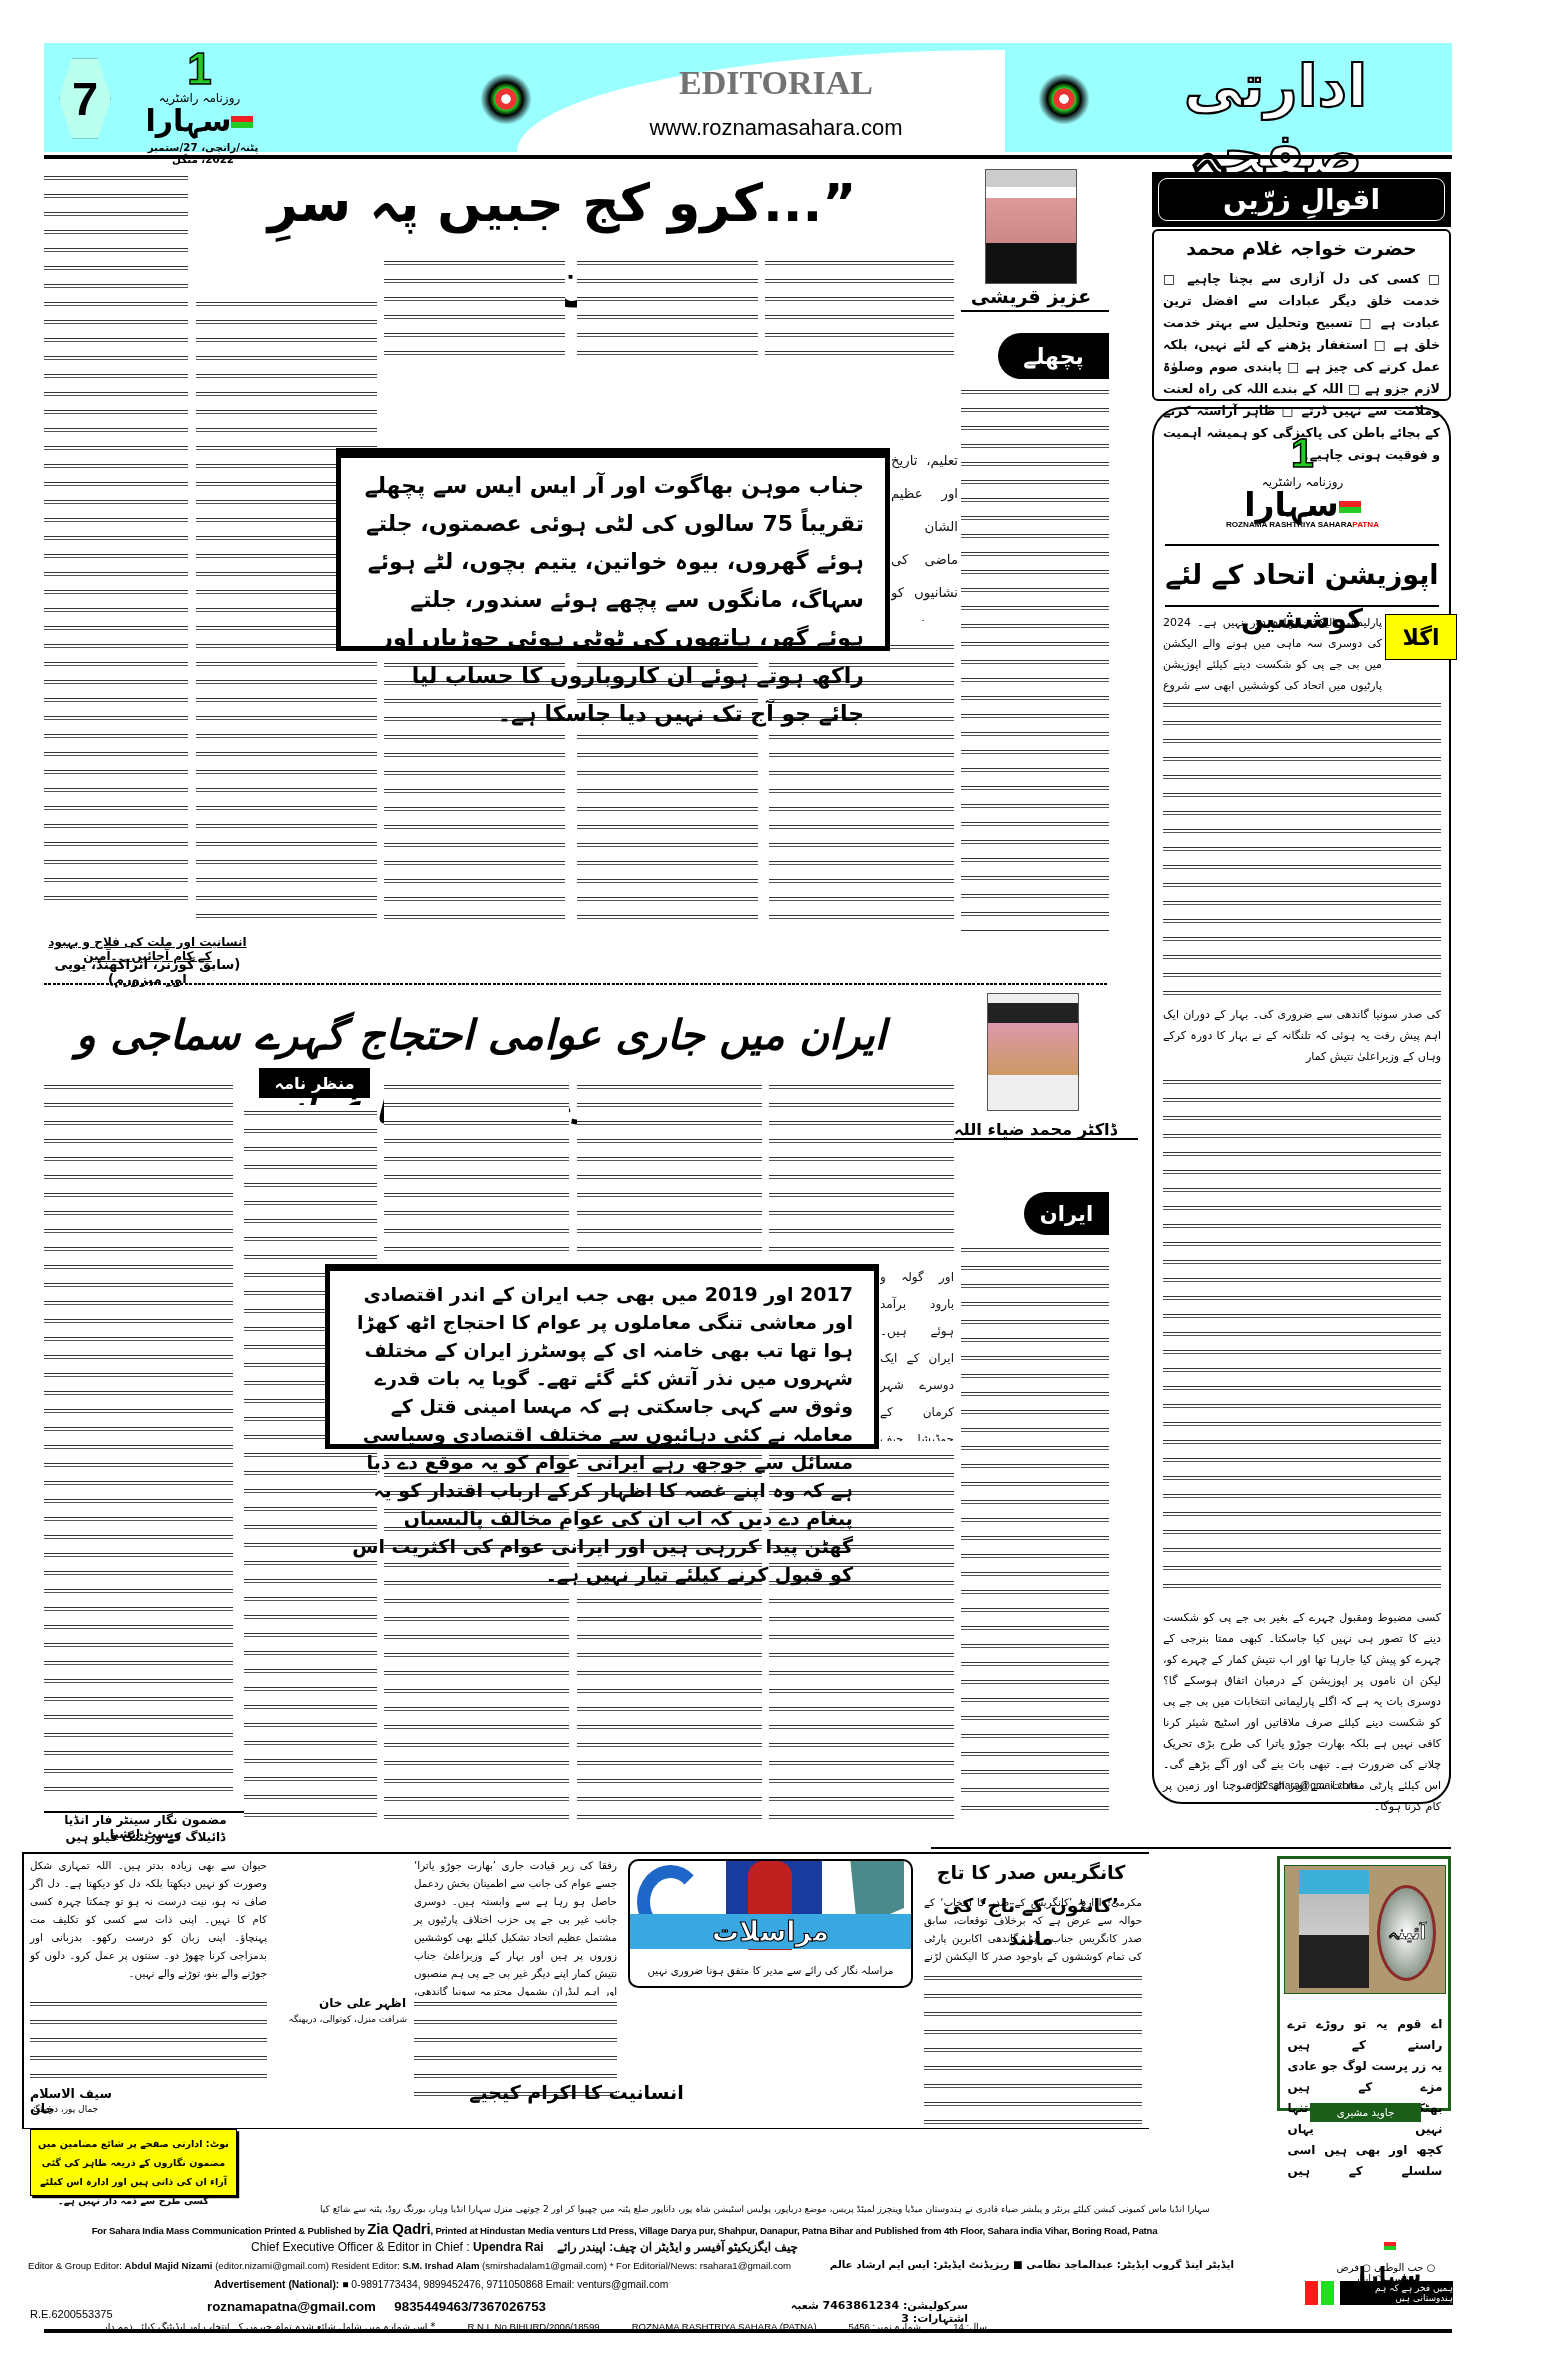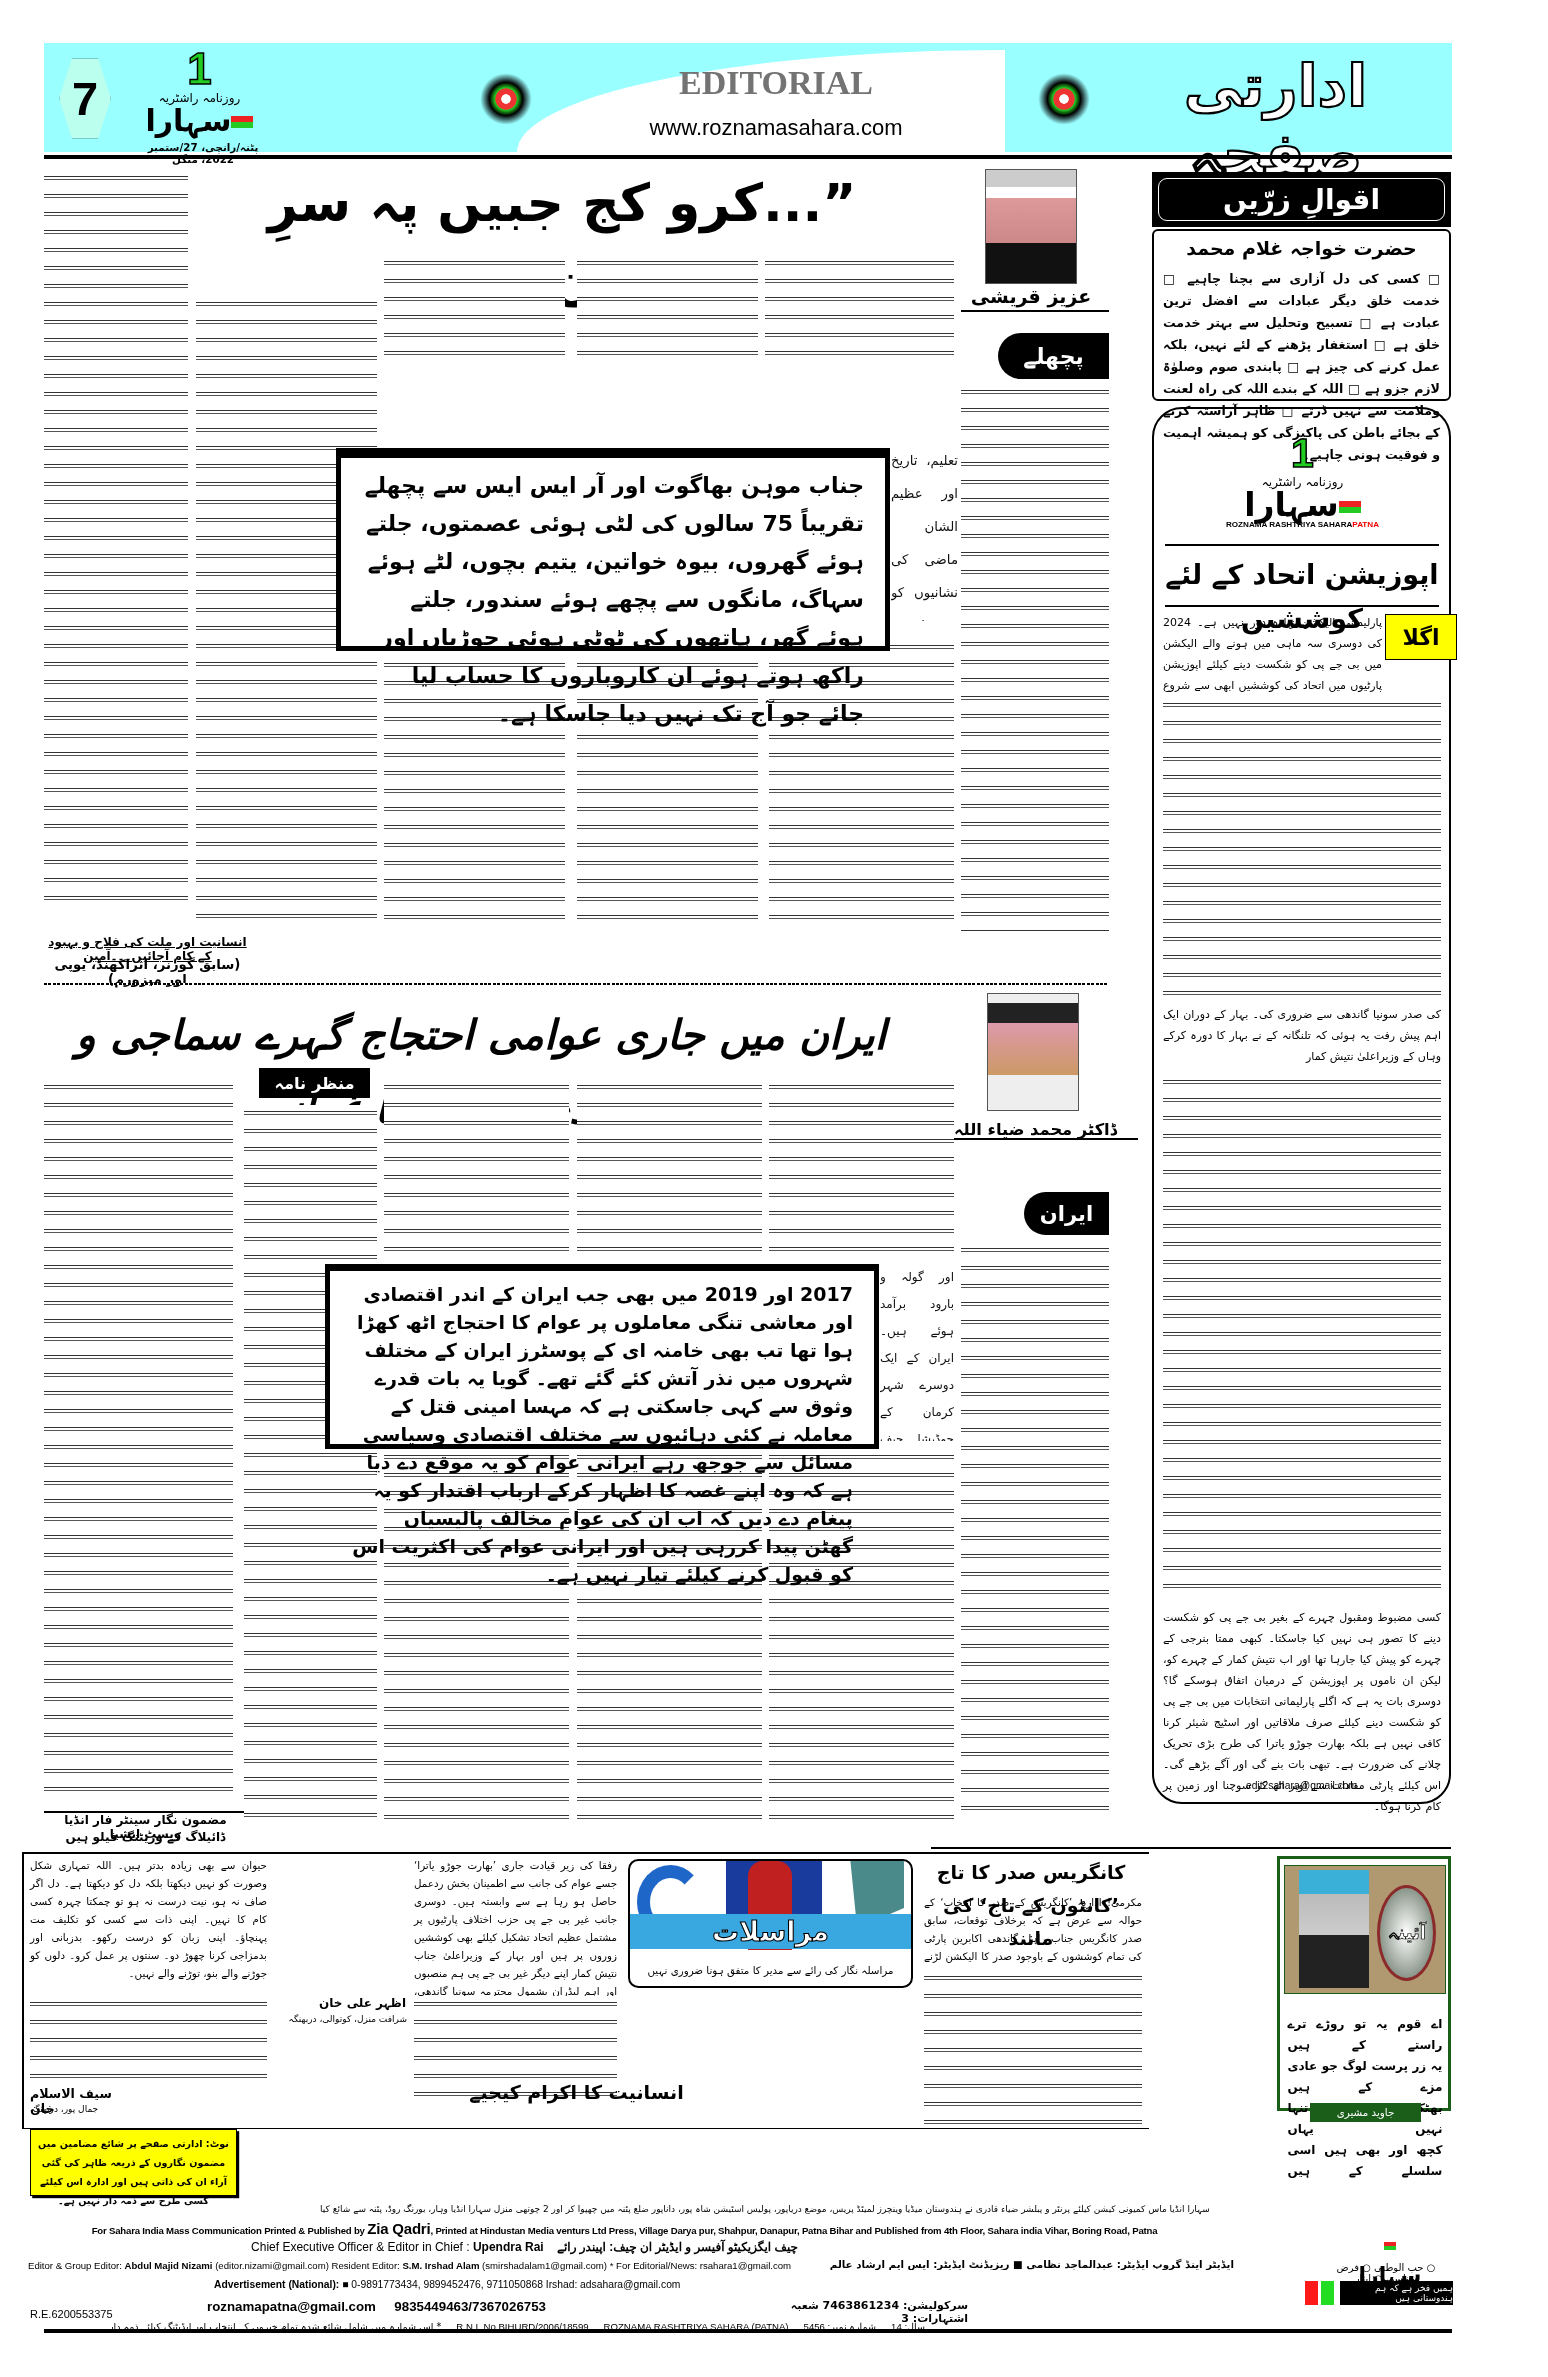--- a/index.html
+++ b/index.html
@@ -231,29 +231,29 @@
   <span>(editor.nizami@gmail.com)</span>
   <span>Resident Editor:</span>
   <b>S.M. Irshad Alam</b>
   <span>(smirshadalam1@gmail.com)</span>
   <span>* For Editorial/News: rsahara1@gmail.com</span>
 </div>
 <div class="abs" style="left:776px;top:2258px;width:458px;font-size:10.3px;font-weight:bold;direction:rtl;text-align:right;white-space:nowrap;overflow:hidden">ایڈیٹر اینڈ گروپ ایڈیٹر: عبدالماجد نظامی ■ ریزیڈنٹ ایڈیٹر: ایس ایم ارشاد عالم</div>
 <div class="abs small-en" style="left:214px;top:2279px;width:665px;font-size:10.3px;white-space:nowrap">
   <b>Advertisement (National):</b>
   <span>■ 0-9891773434, 9899452476, 9711050868</span>
-  <span>Irshad: adsahara@gmail.com</span>
+  <span>Email: venturs@gmail.com</span>
 </div>
 <div class="abs small-en" style="left:30px;top:2308px;font-size:11px">R.E.6200553375</div>
 <div class="abs small-en" style="left:207px;top:2299px;font-size:13.3px;font-weight:bold;white-space:nowrap">
   <span>roznamapatna@gmail.com</span>&nbsp;&nbsp;&nbsp;&nbsp;
   <span>9835449463/7367026753</span>
 </div>
 <div class="abs" style="left:776px;top:2299px;width:192px;font-size:11px;font-weight:bold;direction:rtl;text-align:right">سرکولیشن: 7463861234 شعبہ اشتہارات: 3</div>
-<div class="abs small-en" style="left:103px;top:2321px;width:828px;font-size:9.6px;white-space:nowrap;display:flex;gap:15px;justify-content:center">
+<div class="abs small-en" style="left:103px;top:2321px;width:828px;font-size:9.6px;white-space:nowrap;display:flex;gap:32px;justify-content:flex-start">
   <span style="direction:rtl;font-family:'DejaVu Sans',sans-serif">* اس شمارہ میں شامل شائع شدہ تمام خبروں کے انتخاب اور ایڈیٹنگ کیلئے ذمہ دار</span>
   <span>R.N.I. No.BIHURD/2006/18599</span>
   <span>ROZNAMA RASHTRIYA SAHARA (PATNA)</span>
   <span>شمارہ نمبر: 5456</span>
   <span>سال: 14</span>
 </div>
 <div class="abs" style="left:1353px;top:2229px;width:74px;text-align:center">
   <div class="logo-word" style="font-size:22px"><span class="logo-flag" style="width:12px;height:7.4px"></span><span>سہارا</span></div>
 </div>
 <div class="abs" style="left:1327px;top:2262px;width:118px;font-size:10px;direction:rtl;text-align:center">○ حب الوطنی ○ فرض شناسی ○ ایثار</div>

